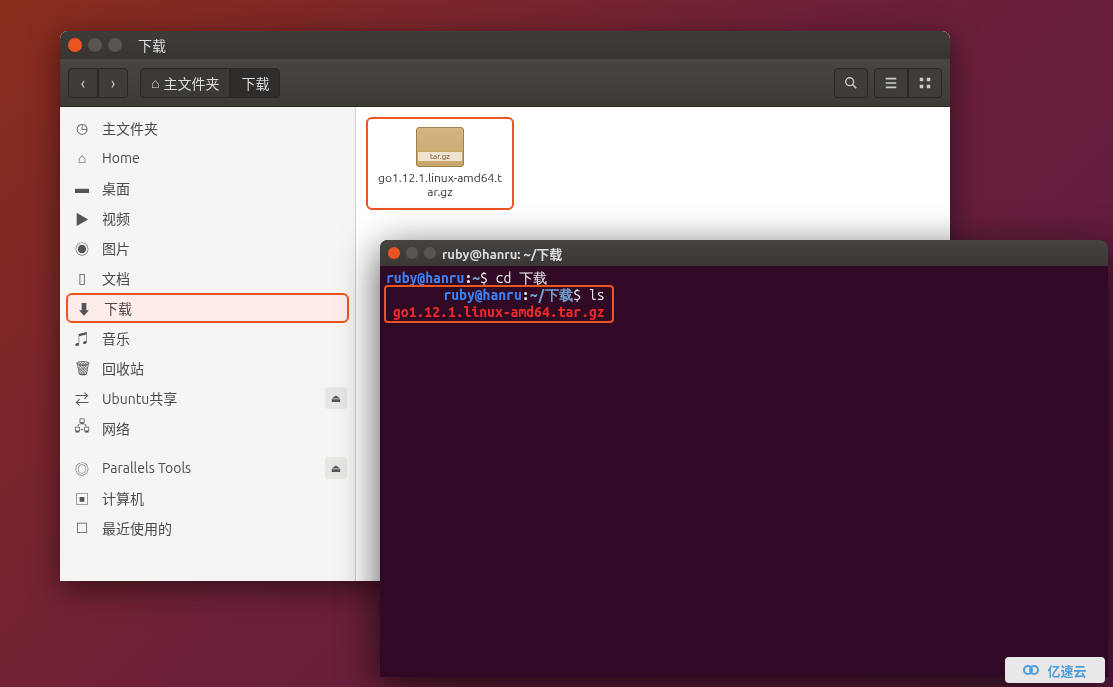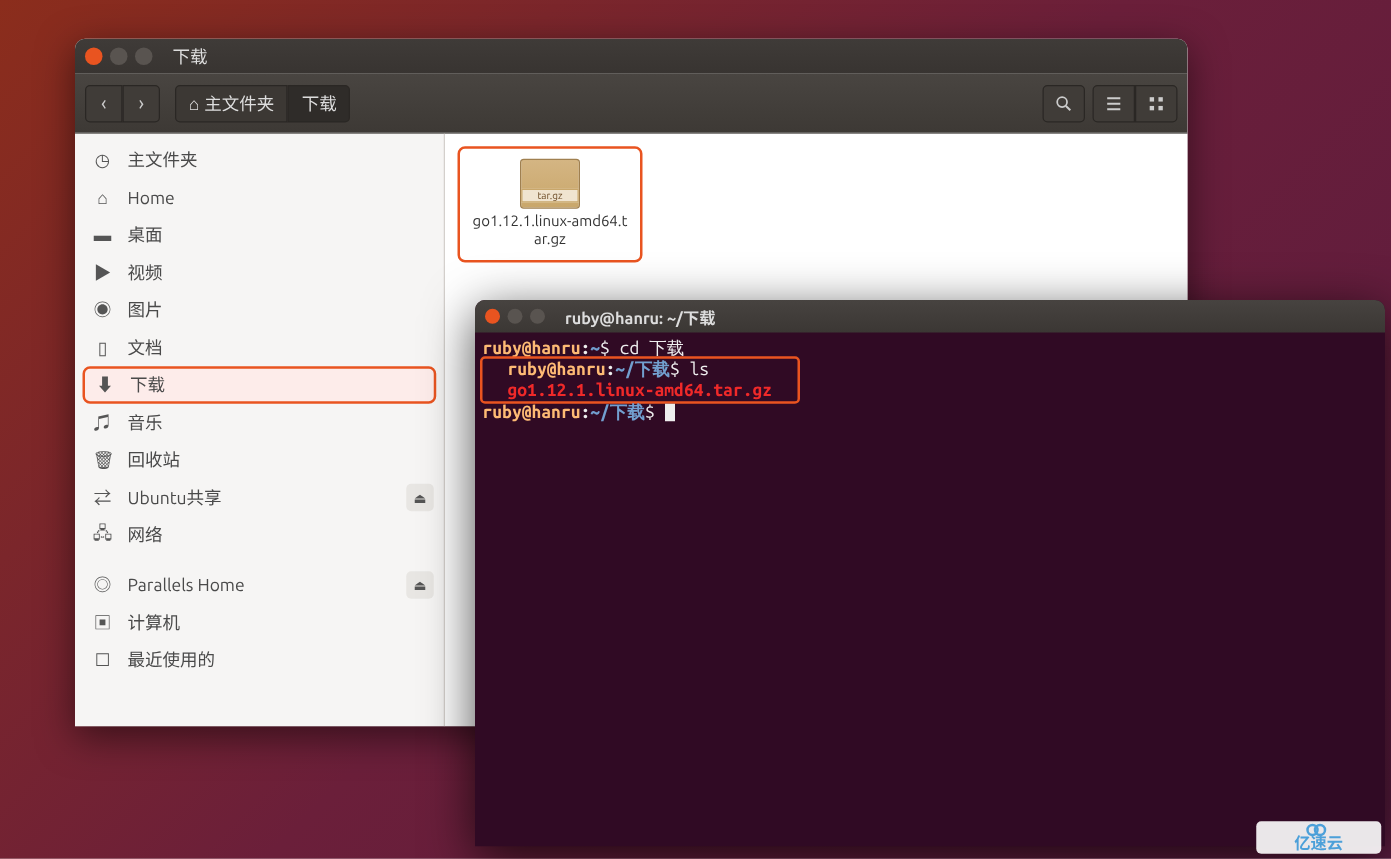--- a/index.html
+++ b/index.html
@@ -133,46 +133,46 @@
   box-shadow:0 10px 40px rgba(0,0,0,0.7);
   display:flex; flex-direction:column;
 }
 .term-titlebar {
   height:26px; background:linear-gradient(#474340,#3b3734);
   border-radius:8px 8px 0 0;
   display:flex; align-items:center; padding:0 8px; gap:6px;
 }
 .term-ctrl { width:12px; height:12px; border-radius:50%; background:#595450; }
 .term-ctrl.close { background:#e95420; }
-.term-title { color:#ddd; font-size:13px; font-weight:bold; margin-left:10px; }
+.term-title { color:#ddd; font-size:13px; font-weight:bold; }
 .term-body {
   flex:1; padding:4px 6px; font-family:"Ubuntu Mono","Courier New",monospace;
   font-size:14px; line-height:17px; color:#eee;
 }
 .tl { white-space:pre; }
-.t-user { color:#fdba74; font-weight:bold; }
+.t-user { color:#3b82f6; font-weight:bold; }
 .t-colon { color:#eee; font-weight:bold; }
 .t-path { color:#729fcf; font-weight:bold; }
 .t-cmd { color:#eee; }
 .t-file { color:#ef2929; font-weight:bold; }
 .t-cursor {
   display:inline-block; width:8px; height:14px; background:#eee;
   vertical-align:text-bottom;
 }
 .hl-red {
   display:inline-block; border:2px solid #e95420; border-radius:4px;
-  padding:0 20px; margin:-2px;
+  padding:0 7px; margin:-2px;text-align:right;
 }
 
 
 .watermark {
   position:absolute; right:8px; bottom:4px;
   width:100px; height:26px; background:rgba(255,255,255,0.9);
   border-radius:4px; display:flex; align-items:center; justify-content:center;
-  gap:4px; color:#4ca0d9; font-size:13px; font-weight:bold;flex-direction:column;
+  gap:4px; color:#4ca0d9; font-size:13px; font-weight:bold;
 }
 .wm-ico {
   width:20px; height:14px; position:relative;
 }
 .wm-ico span {
   position:absolute; width:10px; height:10px; border:2px solid #4ca0d9; border-radius:50%;
 }
 .wm-ico span:nth-child(1){left:0;top:2px;}
 .wm-ico span:nth-child(2){left:6px;top:2px;}
 </style>
@@ -266,21 +266,21 @@
           <span>Ubuntu共享</span>
           <span class="eject">⏏</span>
         </div>
       <div class="side-item">
           <span class="ic">🖧</span>
           <span>网络</span>
         </div>
       <div class="side-sep"></div>
       <div class="side-item">
           <span class="ic">◎</span>
-          <span>Parallels Home</span>
+          <span>Parallels Tools</span>
           <span class="eject">⏏</span>
         </div>
       <div class="side-item">
           <span class="ic">▣</span>
           <span>计算机</span>
         </div>
       <div class="side-item">
           <span class="ic">☐</span>
           <span>最近使用的</span>
         </div>
@@ -297,21 +297,20 @@
 <div class="term-window">
   <div class="term-titlebar">
     <span class="term-ctrl close"></span>
     <span class="term-ctrl"></span>
     <span class="term-ctrl"></span>
     <span class="term-title">ruby@hanru: ~/下载</span>
   </div>
   <div class="term-body">
     <div class="tl"><span class="t-user">ruby@hanru</span><span class="t-colon">:</span><span class="t-path">~</span><span class="t-cmd">$</span> <span class="t-cmd">cd 下载</span></div>
     <div class="tl"><span class="hl-red"><span class="t-user">ruby@hanru</span><span class="t-colon">:</span><span class="t-path">~/下载</span><span class="t-cmd">$</span> <span class="t-cmd">ls</span><br><span class="t-file">go1.12.1.linux-amd64.tar.gz</span></span></div>
-    <div class="tl"><span class="t-user">ruby@hanru</span><span class="t-colon">:</span><span class="t-path">~/下载</span><span class="t-cmd">$</span> <span class="t-cursor"></span></div>
   </div>
 </div>
 
 <div class="watermark">
   <span class="wm-ico">
       <span></span>
       <span></span>
     </span>
   <span>亿速云</span>
 </div>

